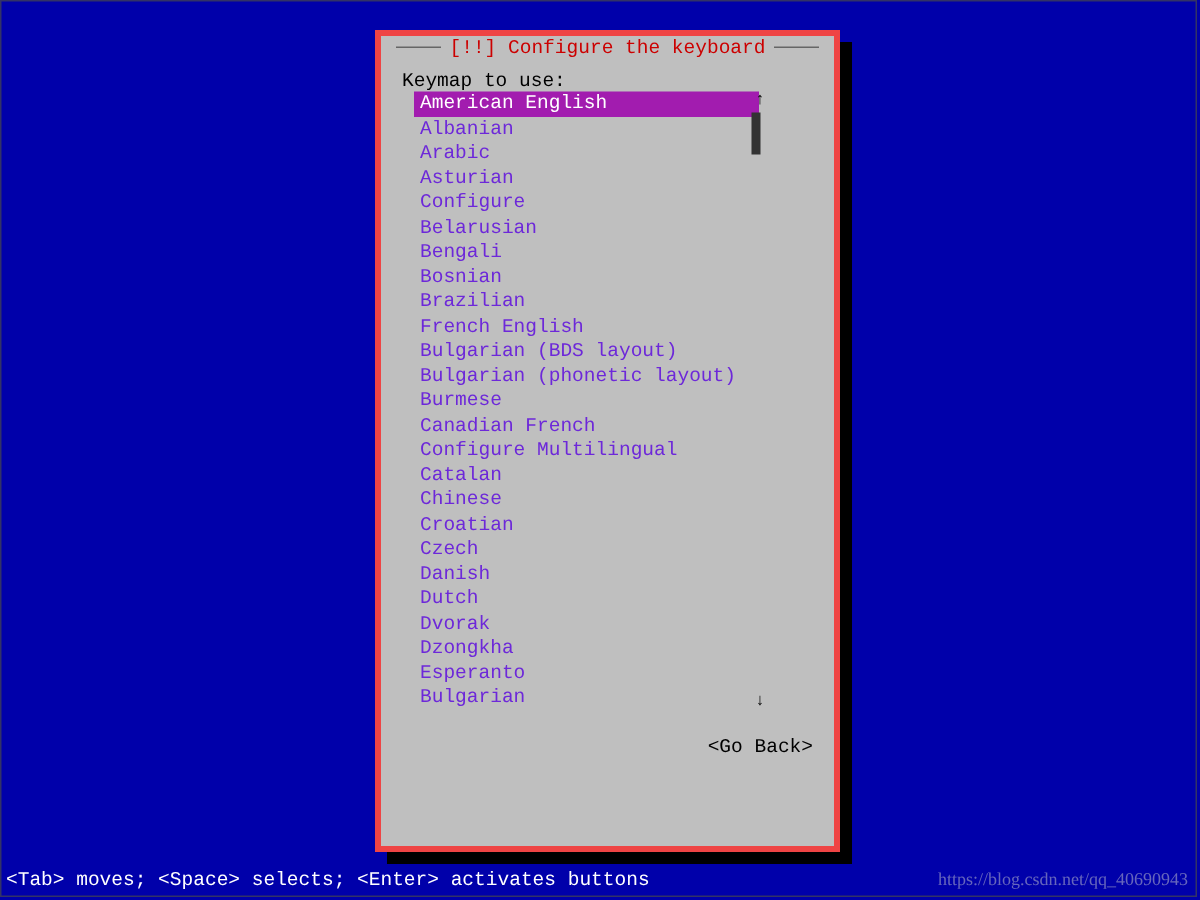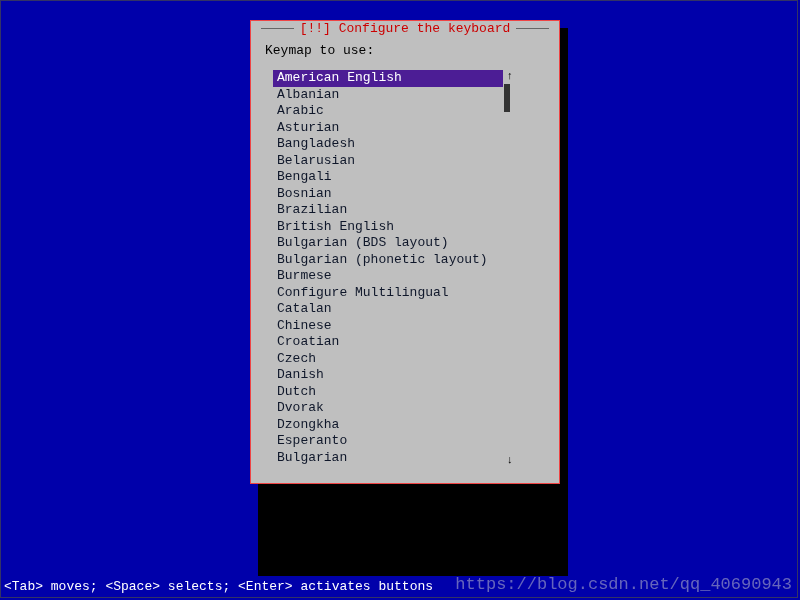--- a/index.html
+++ b/index.html
@@ -22,23 +22,23 @@
       top: 28px;
       width: 310px;
       height: 548px;
       background: #000000;
     }
     .dialog {
       position: absolute;
       left: 250px;
       top: 20px;
       width: 310px;
-      height: 464px;
+      height: 548px;
       background: #bfbfbf;
-      border: 1px solid #ef4444;
+      border: 4px solid #ef4444;
     }
     .dialog-title-bar {
       position: absolute;
       top: 0;
       left: 0;
       right: 0;
       text-align: center;
       height: 0;
     }
     .dialog-title-line {
@@ -56,38 +56,37 @@
       padding: 0 6px;
       color: #cc0000;
       font-weight: normal;
       z-index: 1;
     }
     .dialog-content {
       padding: 22px 14px 8px 14px;
     }
     .prompt {
       color: #000000;
-      margin-bottom: 12px;
     }
     .list-container {
       position: relative;
       padding-left: 8px;
     }
     .list {
       width: 230px;
     }
     .list-item {
-      color: #0f172a;
+      color: #6d28d9;
       line-height: 16.5px;
       padding: 0 4px;
       cursor: pointer;
       white-space: nowrap;
     }
     .list-item.selected {
-      background: #4c1d95;
+      background: #a21caf;
       color: #ffffff;
     }
     .scrollbar {
       position: absolute;
       right: 34px;
       top: 0;
       bottom: 0;
       width: 8px;
     }
     .scroll-arrow-up {
@@ -123,22 +122,23 @@
       left: 4px;
       bottom: 6px;
       color: #ffffff;
       font-size: 13px;
     }
     .watermark {
       position: absolute;
       right: 8px;
       bottom: 6px;
       color: #aaaac8;
-      font-size: 17px;
+      font-size: 12px;
       opacity: 0.6;
+      font-family: Liberation Serif, serif;
     }
     .border-frame {
       position: absolute;
       left: 0;
       top: 0;
       width: 798px;
       height: 598px;
       border: 1px solid #333366;
       pointer-events: none;
     }
@@ -156,29 +156,30 @@
     <span class="dialog-title">[!!] Configure the keyboard</span>
   </div>
   <div class="dialog-content">
     <div class="prompt">Keymap to use:</div>
     <div class="list-container">
       <div class="list" id="keymap-list">
           <div class="list-item selected">American English</div>
           <div class="list-item">Albanian</div>
           <div class="list-item">Arabic</div>
           <div class="list-item">Asturian</div>
-          <div class="list-item">Bangladesh</div>
+          <div class="list-item">Configure</div>
           <div class="list-item">Belarusian</div>
           <div class="list-item">Bengali</div>
           <div class="list-item">Bosnian</div>
           <div class="list-item">Brazilian</div>
-          <div class="list-item">British English</div>
+          <div class="list-item">French English</div>
           <div class="list-item">Bulgarian (BDS layout)</div>
           <div class="list-item">Bulgarian (phonetic layout)</div>
           <div class="list-item">Burmese</div>
+          <div class="list-item">Canadian French</div>
           <div class="list-item">Configure Multilingual</div>
           <div class="list-item">Catalan</div>
           <div class="list-item">Chinese</div>
           <div class="list-item">Croatian</div>
           <div class="list-item">Czech</div>
           <div class="list-item">Danish</div>
           <div class="list-item">Dutch</div>
           <div class="list-item">Dvorak</div>
           <div class="list-item">Dzongkha</div>
           <div class="list-item">Esperanto</div>

